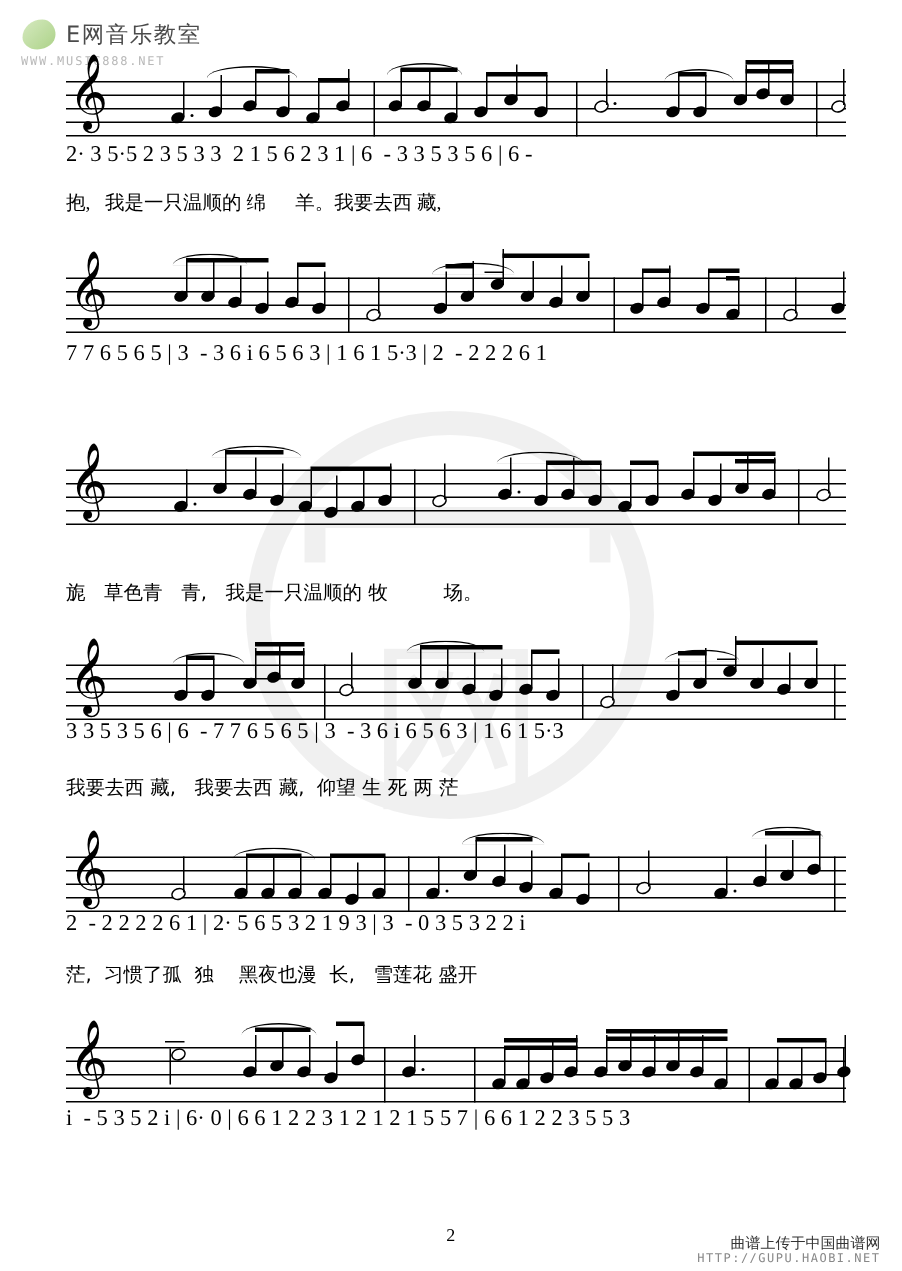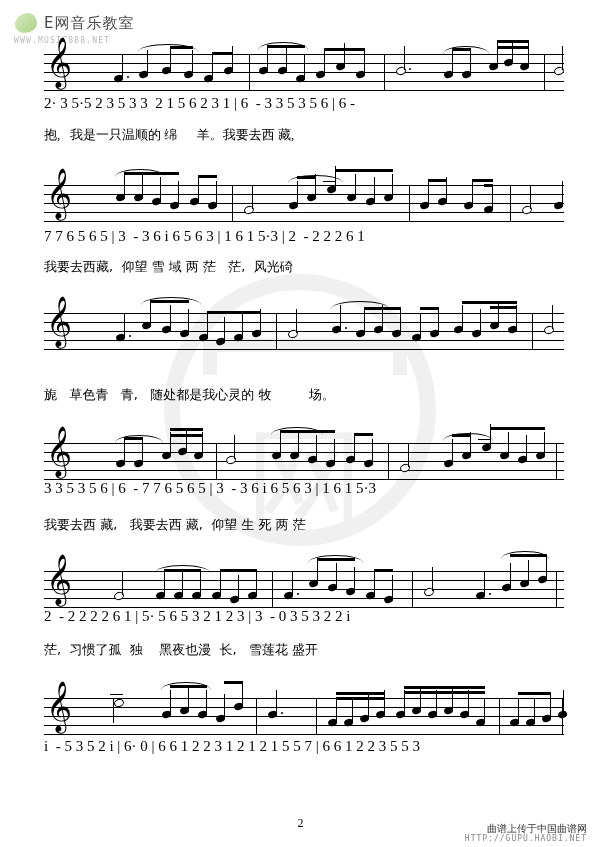--- a/index.html
+++ b/index.html
@@ -324,21 +324,20 @@
       <div class="barline" style="left:466px;"></div>
 
       <div class="nh open" style="left:478px;top:29px;"></div>
         <div class="stem" style="left:486px;top:8px;"></div>
       <div class="nh" style="left:510px;top:25px;"></div>
         <div class="stem" style="left:518px;top:4px;"></div>
     </div>
   </div>
 
   <div class="numrow" style="top:228px;">7 7 6 5 6 5 | 3  - 3 6 i 6 5 6 3 | 1 6 1 5·3 | 2  - 2 2 2 6 1</div>
-  <div class="lyrics" style="top:258px;">我要去西藏,  仰望 雪 域 两 茫   茫,  风光碕</div>
 
   <div class="system" style="top:305px;">
     <div class="staff">
       <div class="line"></div>
         <div class="line"></div>
         <div class="line"></div>
         <div class="line"></div>
         <div class="line"></div>
       <div class="clef">𝄞</div>
 
@@ -396,21 +395,21 @@
       <div class="beam" style="left:418px;top:-4px;width:55px;"></div>
       <div class="beam thin" style="left:446px;top:1px;width:27px;"></div>
 
       <div class="barline" style="left:488px;"></div>
 
       <div class="nh open" style="left:500px;top:21px;"></div>
         <div class="stem" style="left:508px;top:0px;"></div>
     </div>
   </div>
 
-  <div class="lyrics" style="top:386px;">旎   草色青   青,   随处都是我心灵的 牧         场。</div>
+  <div class="lyrics" style="top:386px;">旎   草色青   青,   我是一只温顺的 牧         场。</div>
 
   <div class="system" style="top:435px;">
     <div class="staff">
       <div class="line"></div>
         <div class="line"></div>
         <div class="line"></div>
         <div class="line"></div>
         <div class="line"></div>
       <div class="clef">𝄞</div>
 
@@ -540,21 +539,21 @@
         <div class="stem" style="left:484px;top:-3px;"></div>
       <div class="nh" style="left:494px;top:13px;"></div>
         <div class="stem" style="left:502px;top:-7px;"></div>
       <div class="beam" style="left:466px;top:-9px;width:37px;"></div>
       <div class="slur" style="left:457px;top:-12px;width:48px;"></div>
 
       <div class="barline" style="left:512px;"></div>
     </div>
   </div>
 
-  <div class="numrow" style="top:608px;">2  - 2 2 2 2 6 1 | 5· 5 6 5 3 2 1 2 3 | 3  - 0 3 5 3 2 2 i</div>
+  <div class="numrow" style="top:608px;">2  - 2 2 2 2 6 1 | 2· 5 6 5 3 2 1 9 3 | 3  - 0 3 5 3 2 2 i</div>
   <div class="lyrics" style="top:641px;">茫,  习惯了孤  独    黑夜也漫  长,   雪莲花 盛开</div>
 
   <div class="system" style="top:690px;">
     <div class="staff">
       <div class="line"></div>
         <div class="line"></div>
         <div class="line"></div>
         <div class="line"></div>
         <div class="line"></div>
       <div class="clef">𝄞</div>

